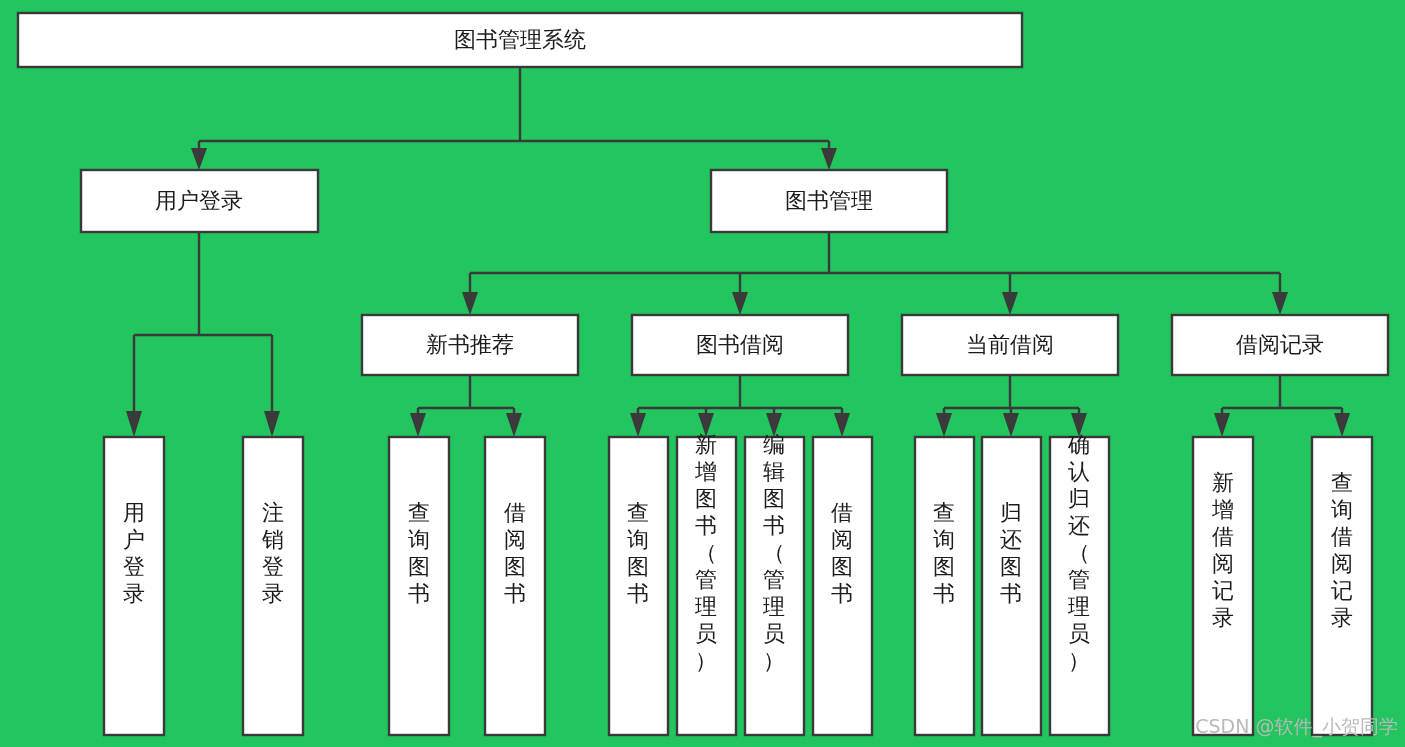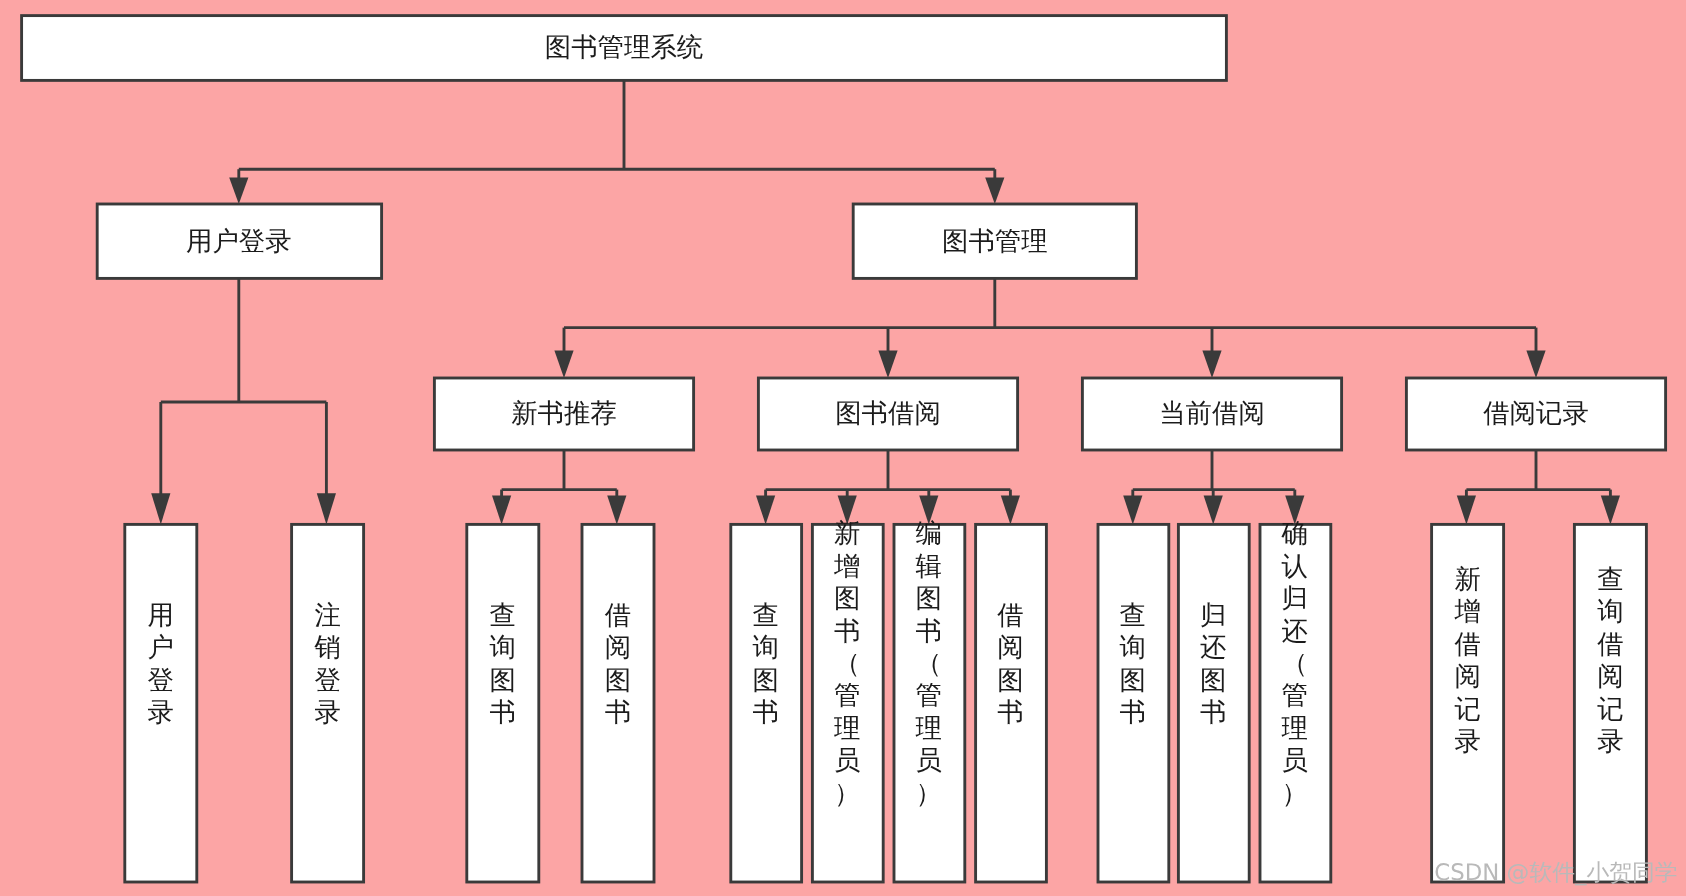--- a/index.html
+++ b/index.html
@@ -8,21 +8,21 @@
     padding: 0;
     background: #ffffff;
   }
   body {
     font-family: "DejaVu Sans", "Liberation Sans", sans-serif;
   }
   #diagram-root {
     position: relative;
     width: 1405px;
     height: 747px;
-    background: #fca5a5;
+    background: #22c55e;
     overflow: hidden;
   }
   svg#diagram-svg {
     position: absolute;
     left: 0;
     top: 0;
     width: 1405px;
     height: 747px;
     display: block;
   }

